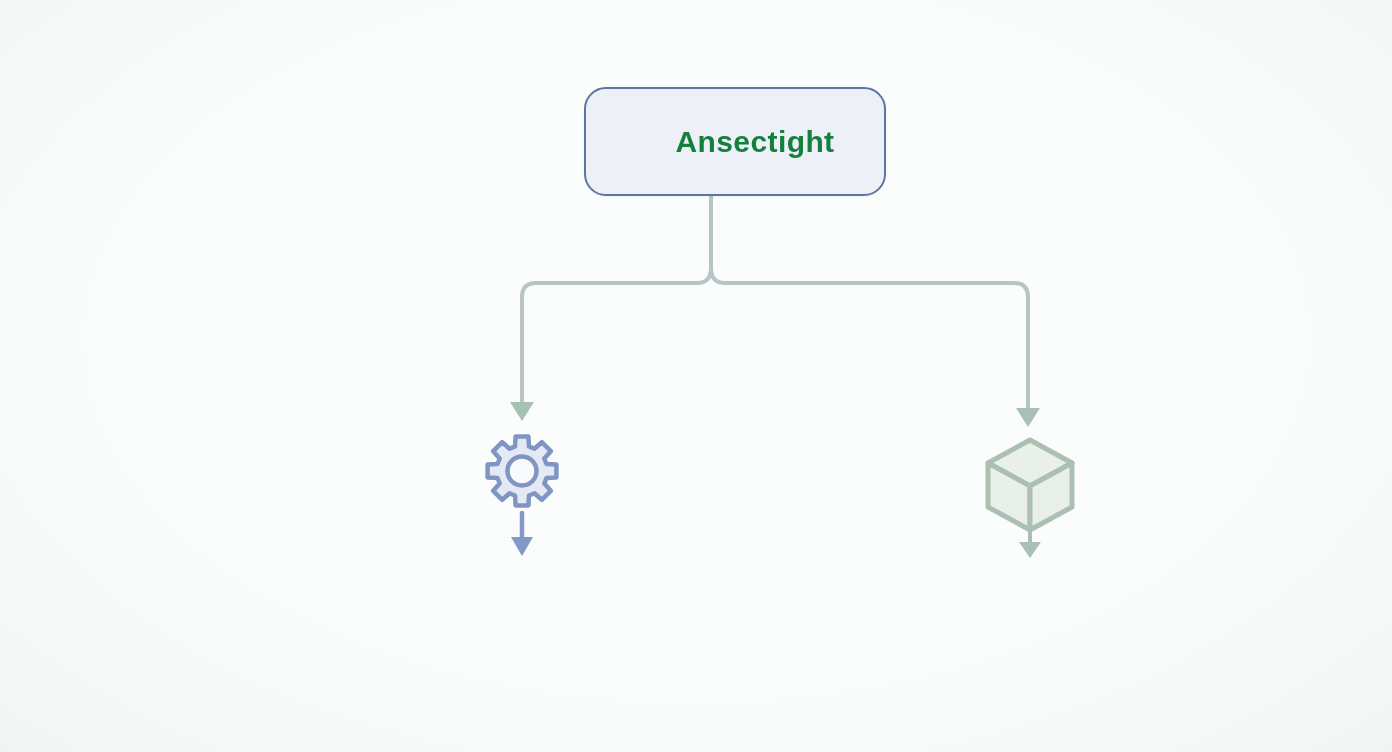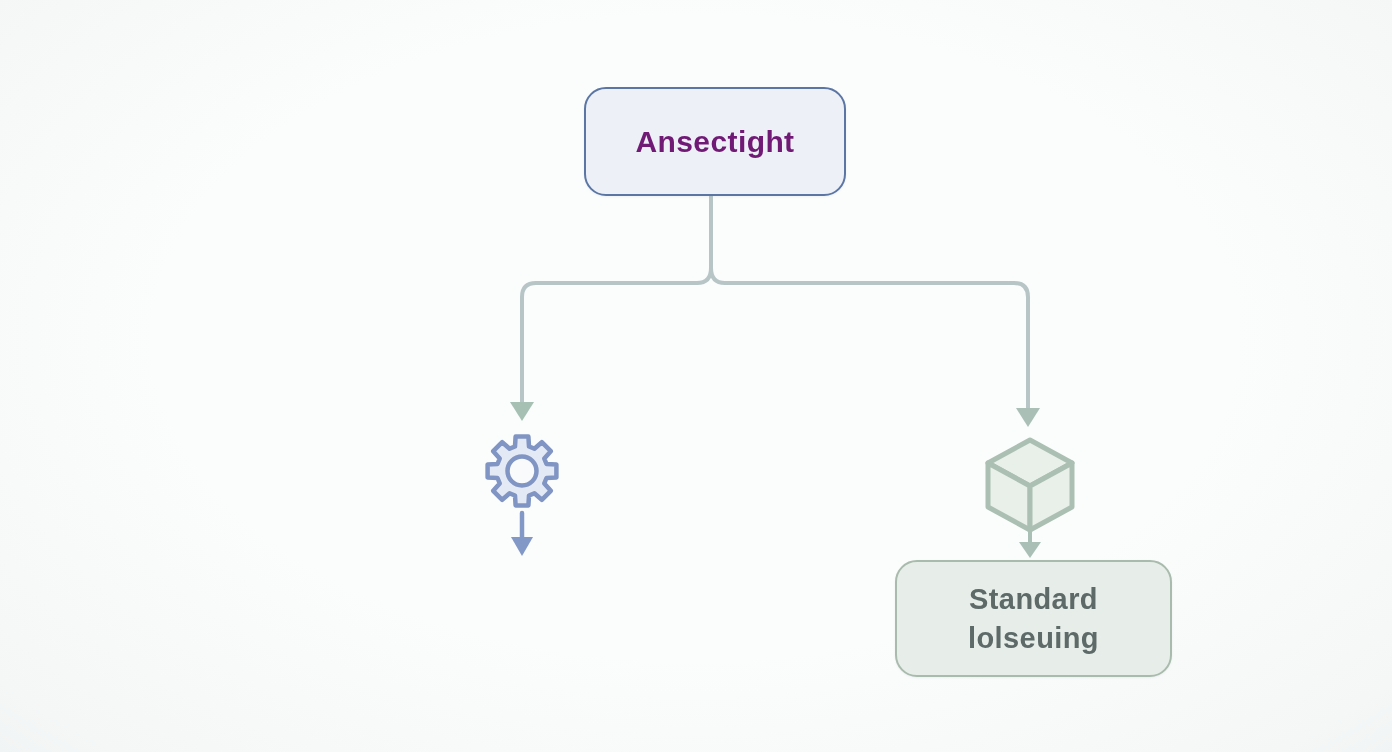--- a/index.html
+++ b/index.html
@@ -9,21 +9,21 @@
     font-family:"Liberation Sans", sans-serif;
   }
   svg.connectors{position:absolute;left:0;top:0;}
   .node{
     position:absolute;display:flex;align-items:center;justify-content:center;
     text-align:center;border-radius:22px;font-weight:bold;letter-spacing:0.4px;
     box-shadow:0 1px 2px rgba(90,110,140,0.08);
   }
   .node-root{
     left:584px;top:87px;width:258px;height:105px;
-    background:#edf1f7;border:2.5px solid #5b76a4;color:#701a75;font-size:30px;
+    background:#edf1f7;border:2.5px solid #5b76a4;color:#15803d;font-size:30px;padding-left:40px;
   }
   .node-left{
     left:390px;top:560px;width:267px;height:113px;
     background:#dde3f0;border:2.5px solid #7288ad;color:#75809f;font-size:30px;
   }
   .node-right{
     left:895px;top:560px;width:273px;height:113px;
     background:#e7ede8;border:2.5px solid #a8bbac;color:#5d6a68;font-size:29px;line-height:1.32;
   }
   .icon-gear{position:absolute;left:474px;top:423px;}
@@ -61,20 +61,14 @@
 
   <svg class="icon-cube" width="100" height="104" viewBox="-50 -52 100 104">
     <g stroke-width="5" stroke-linejoin="round" fill="#e9efe9" stroke="#abc0b2">
       <polygon points="0,-42 42,-19 0,4 -42,-19"></polygon>
       <polygon points="-42,-19 0,4 0,48 -42,25"></polygon>
       <polygon points="42,-19 0,4 0,48 42,25"></polygon>
     </g>
   </svg>
 
 
-  <div class="node node-right">
-    <div class="two-line">
-      <span>Standard</span>
-      <span>lolseuing</span>
-    </div>
-  </div>
 
 </div>
 
 </body></html>

